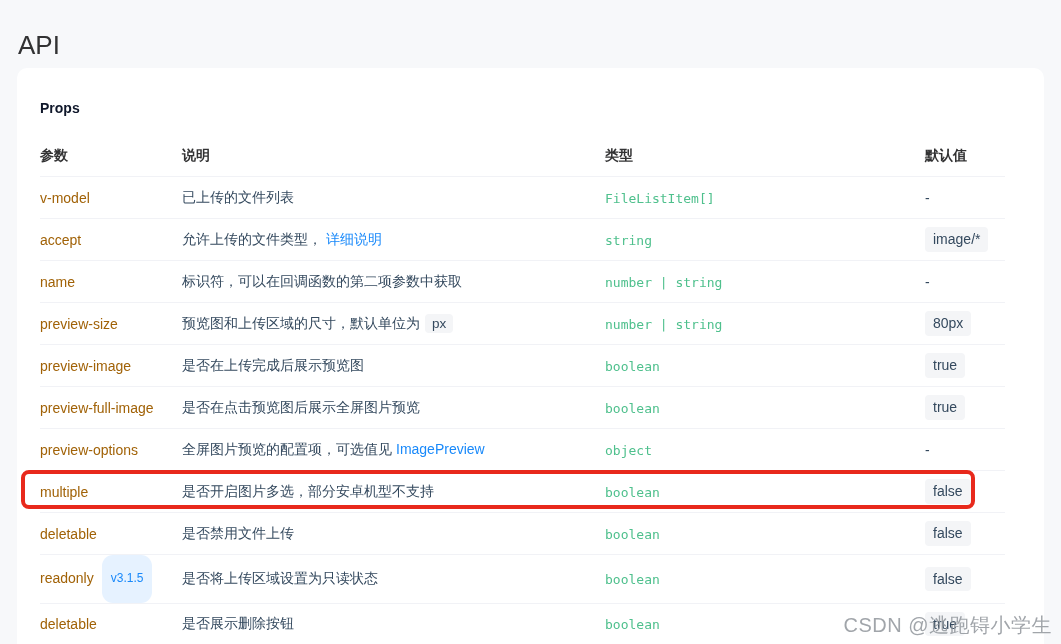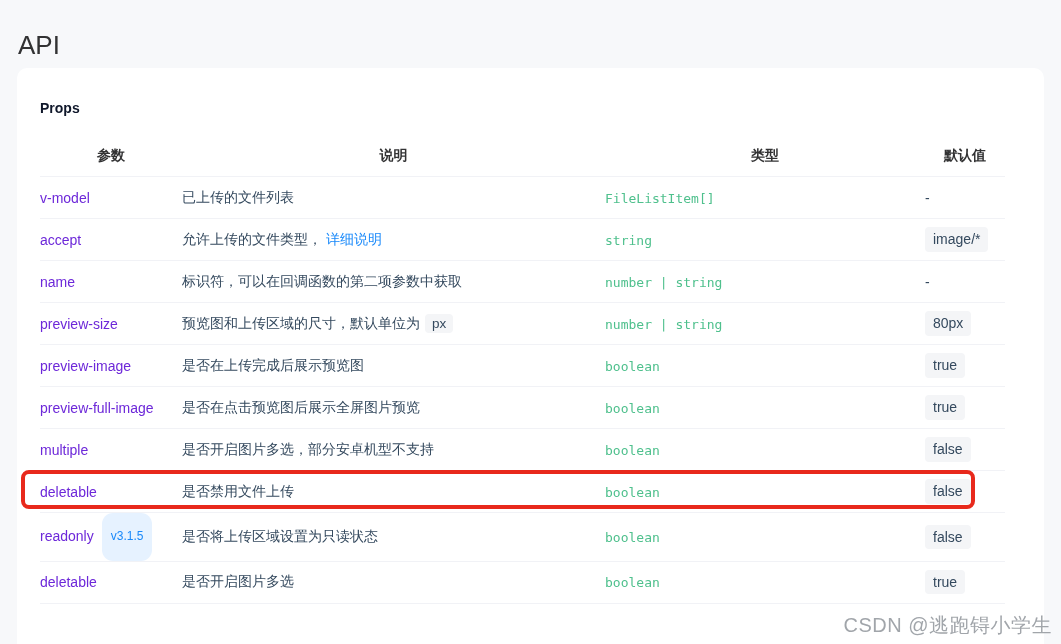--- a/index.html
+++ b/index.html
@@ -17,31 +17,31 @@
     position:absolute;left:17px;top:68px;width:1027px;height:640px;
     background:#ffffff;border-radius:10px;box-sizing:border-box;
     padding:28px 39px 0 23px;
   }
   .section-title{
     margin:0 0 16px 0;font-size:14px;line-height:24px;
     font-weight:700;color:#0f172a;
   }
   table.props{width:100%;border-collapse:collapse;table-layout:fixed;}
   table.props th{
-    height:40px;vertical-align:middle;text-align:center;
+    height:40px;vertical-align:middle;text-align:left;
     font-size:14px;font-weight:700;color:#323233;
     border-bottom:1px solid #f1f2f6;padding:0;
   }
   table.props td{
     height:41px;vertical-align:middle;
     font-size:14px;color:#34495e;
     border-bottom:1px solid #f1f2f6;padding:0;
     white-space:nowrap;overflow:visible;
   }
-  .param-name{font-size:14px;color:#6d28d9;}
+  .param-name{font-size:14px;color:#a16207;}
   .type-text{
     font-family:"DejaVu Sans Mono",monospace;
     font-size:13px;color:#4fc08d;
   }
   .badge-code{
     display:inline-block;background:#f4f5f7;border-radius:4px;
     padding:4px 8px;font-size:14px;line-height:1.15;color:#34495e;
   }
   .inline-code{
     display:inline-block;background:#f4f5f7;border-radius:4px;
@@ -116,40 +116,46 @@
           <td><span class="type-text">boolean</span></td>
           <td><span class="badge-code">true</span></td>
         </tr>
         <tr>
           <td><span class="param-name">preview-full-image</span></td>
           <td><span>是否在点击预览图后展示全屏图片预览</span></td>
           <td><span class="type-text">boolean</span></td>
           <td><span class="badge-code">true</span></td>
         </tr>
         <tr>
+          <td><span class="param-name">preview-options</span></td>
+          <td><span>全屏图片预览的配置项，可选值见</span><a class="doc-link" href="#">ImagePreview</a></td>
+          <td><span class="type-text">object</span></td>
+          <td><span class="">-</span></td>
+        </tr>
+        <tr>
           <td><span class="param-name">multiple</span></td>
           <td><span>是否开启图片多选，部分安卓机型不支持</span></td>
           <td><span class="type-text">boolean</span></td>
           <td><span class="badge-code">false</span></td>
         </tr>
         <tr>
           <td><span class="param-name">deletable</span></td>
           <td><span>是否禁用文件上传</span></td>
           <td><span class="type-text">boolean</span></td>
           <td><span class="badge-code">false</span></td>
         </tr>
         <tr>
           <td><span class="param-name">readonly</span><span class="version-badge">v3.1.5</span></td>
           <td><span>是否将上传区域设置为只读状态</span></td>
           <td><span class="type-text">boolean</span></td>
           <td><span class="badge-code">false</span></td>
         </tr>
         <tr>
           <td><span class="param-name">deletable</span></td>
-          <td><span>是否开启图片多选</span></td>
+          <td><span>是否展示删除按钮</span></td>
           <td><span class="type-text">boolean</span></td>
           <td><span class="badge-code">true</span></td>
         </tr>
       </tbody>
   </table>
 </div>
 
 <div class="highlight-box"></div>
 
 <div class="watermark">CSDN @逃跑锝小学生</div>

